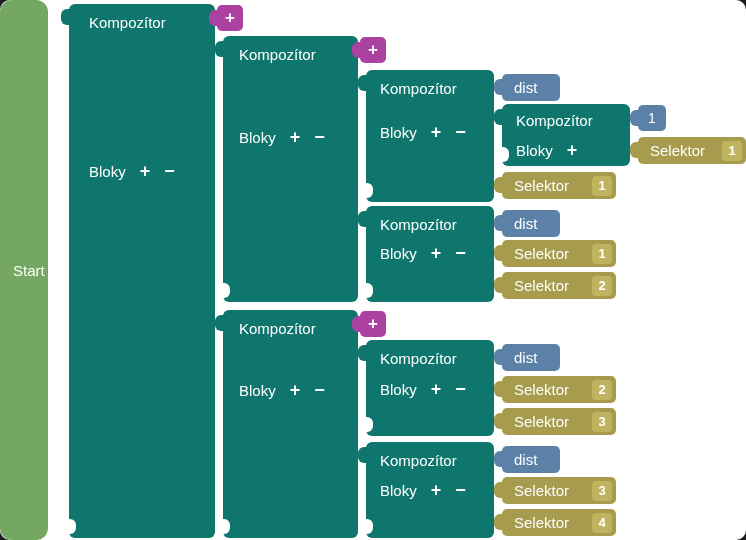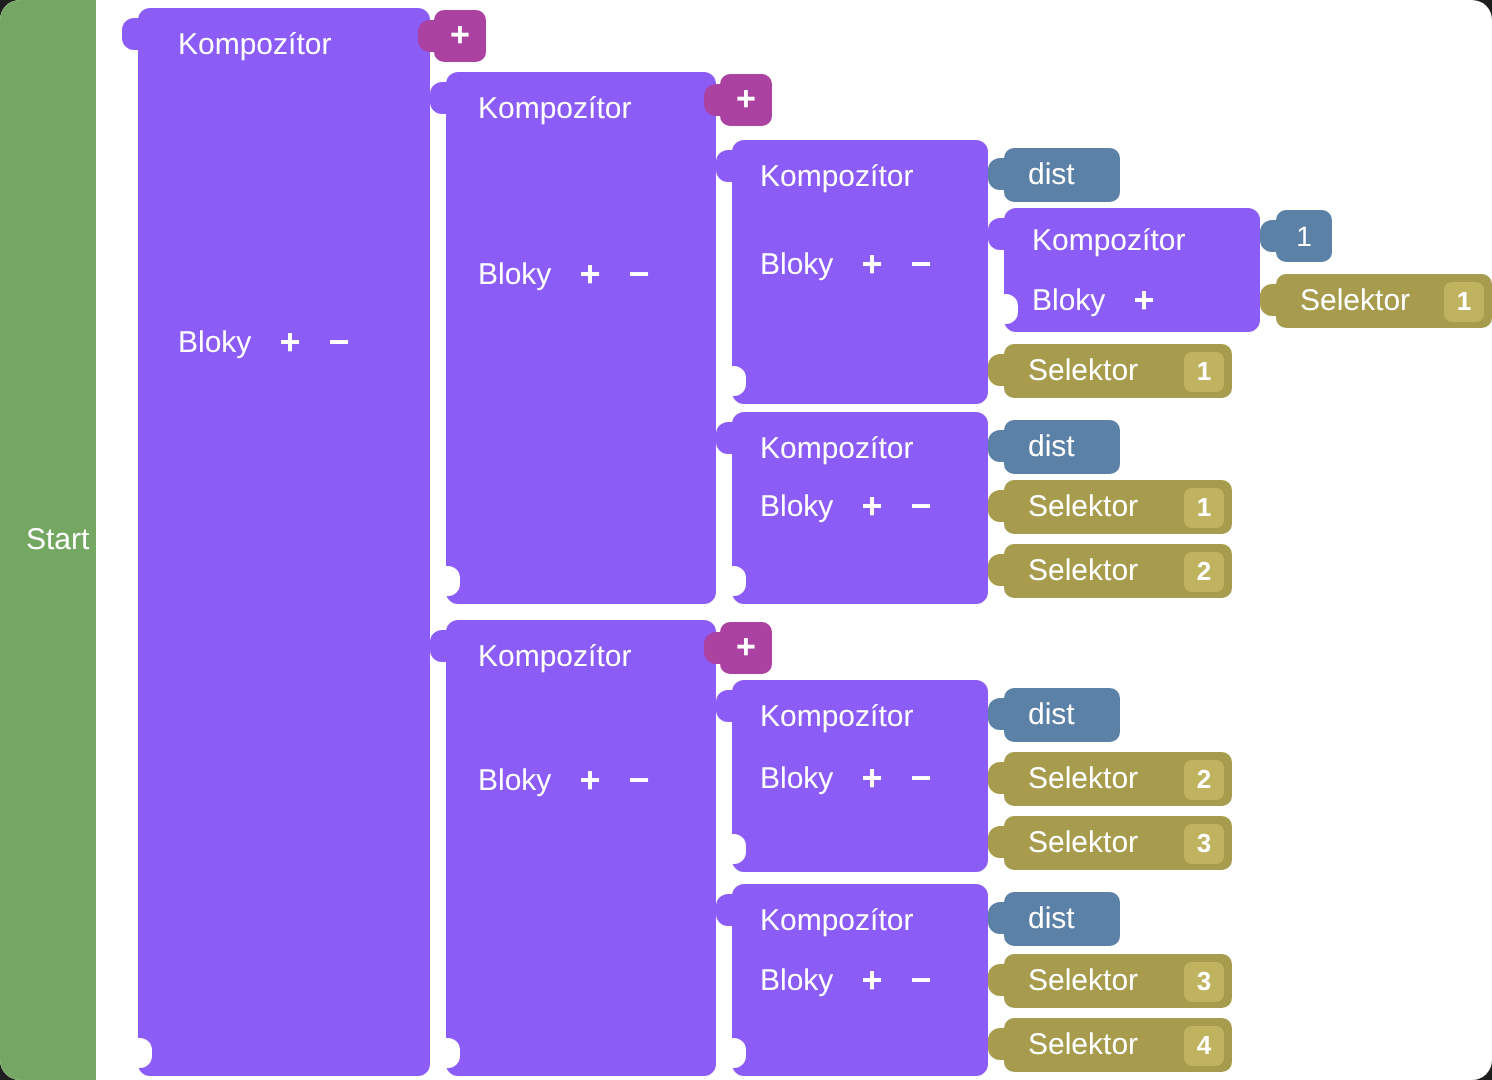--- a/index.html
+++ b/index.html
@@ -10,21 +10,21 @@
   }
   .canvas {
     position:relative;
     width:746px; height:540px;
     background:#ffffff;
     border-radius:10px;
     overflow:hidden;
   }
   .block { position:absolute; color:#ffffff; }
   .c-start { background:#74a862; }
-  .komp { background:#8b5cf6; border-radius:6px; }
+  .komp { background:#0f766e; border-radius:6px; }
   .addblk {
     background:#ab42a1; width:26px; height:26px; border-radius:5px;
     display:flex; align-items:center; justify-content:center;
     font-size:17px; font-weight:700;
   }
   .dist {
     background:#5c81a6; height:27px; width:58px; border-radius:5px;
     display:flex; align-items:center; padding:0 12px; font-size:15px;text-align:center;
   }
   .val {
@@ -58,21 +58,21 @@
   .start-label {
     position:absolute; left:13px; top:50%; transform:translateY(-50%);
     font-size:15px;
   }
 </style>
 </head>
 <body>
 
 <div class="canvas">
 
-  <div class="block c-start" style="left:0;top:0;width:48px;height:540px;">
+  <div class="block c-start" style="left:0;top:0;width:48px;height:540px;border-radius:12px;">
     <span class="start-label">Start</span>
   </div>
 
   <div class="block komp" style="left:69px;top:4px;width:146px;height:534px;">
     <span class="knob"></span>
     <span class="socket"></span>
     <div class="row" style="left:20px;top:4px;">
       <span class="t">Kompozítor</span>
     </div>
     <div class="row" style="left:20px;top:153px;">

